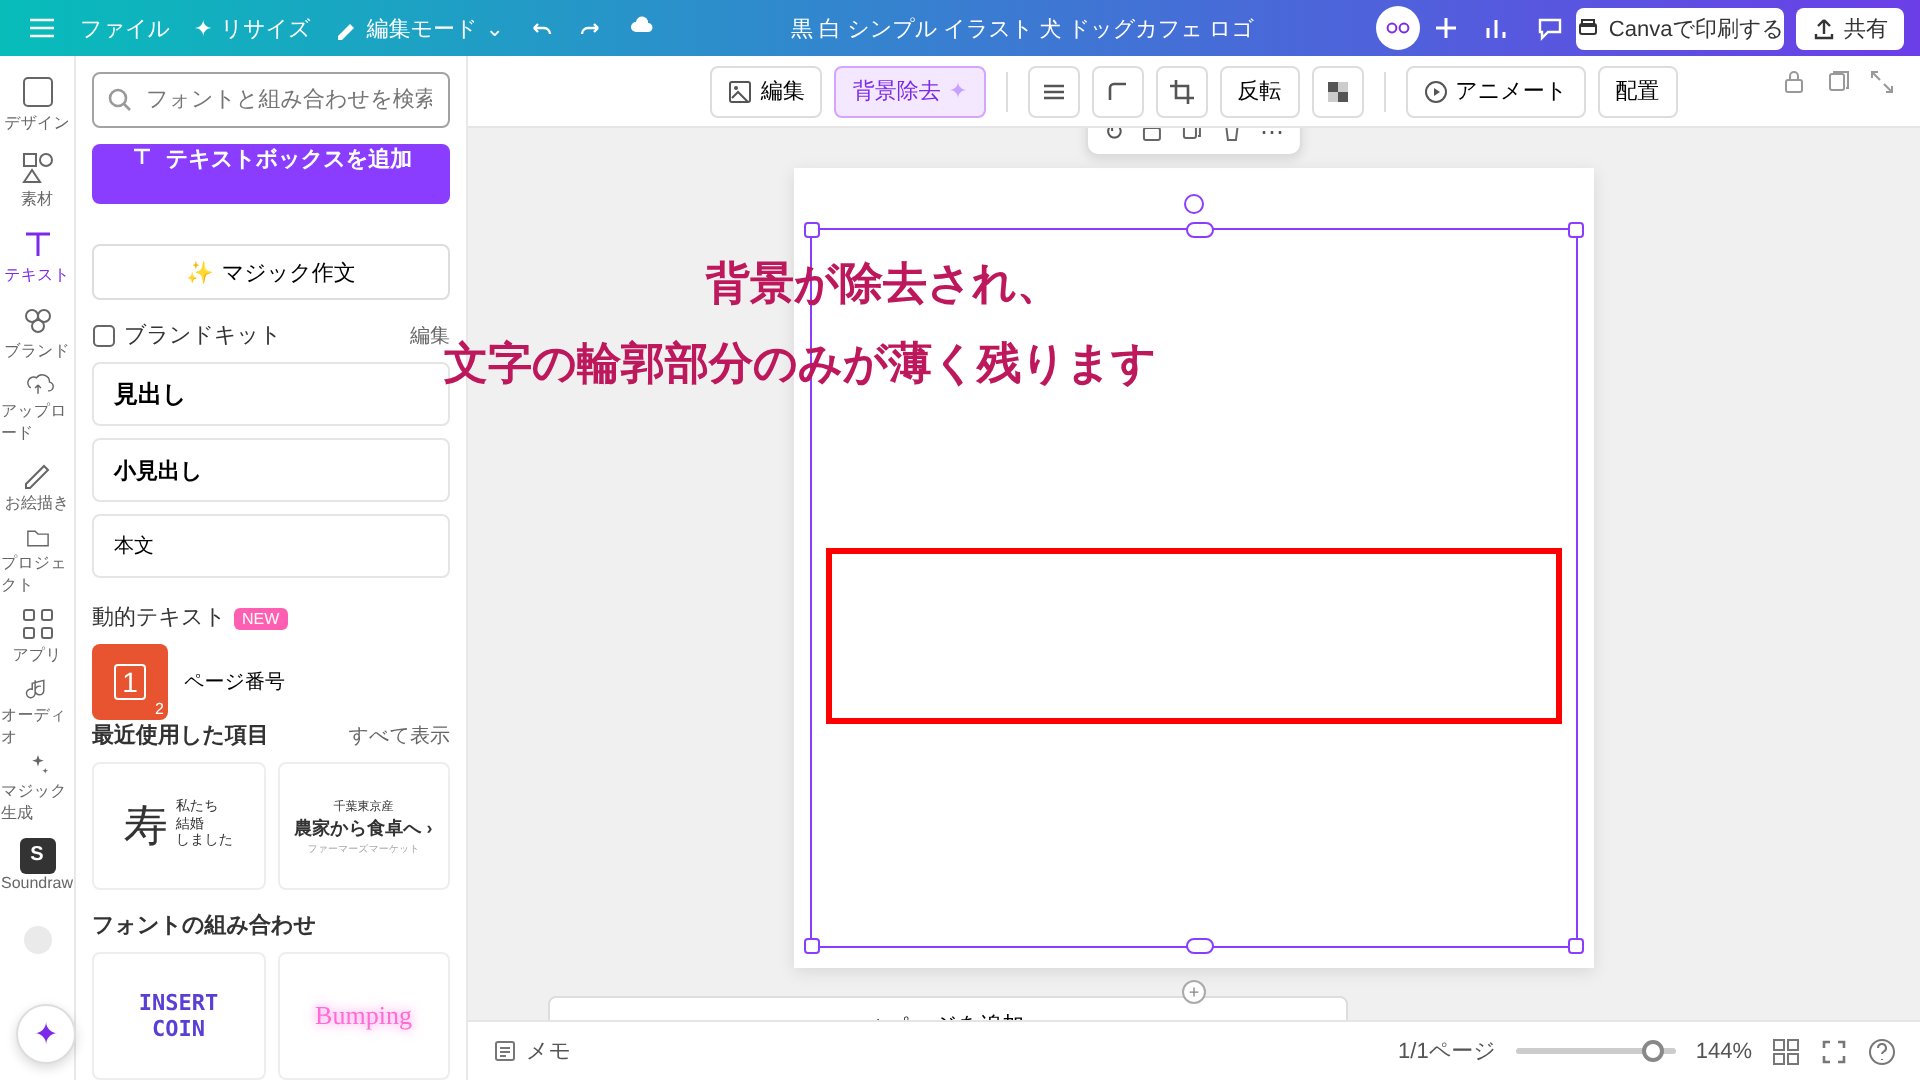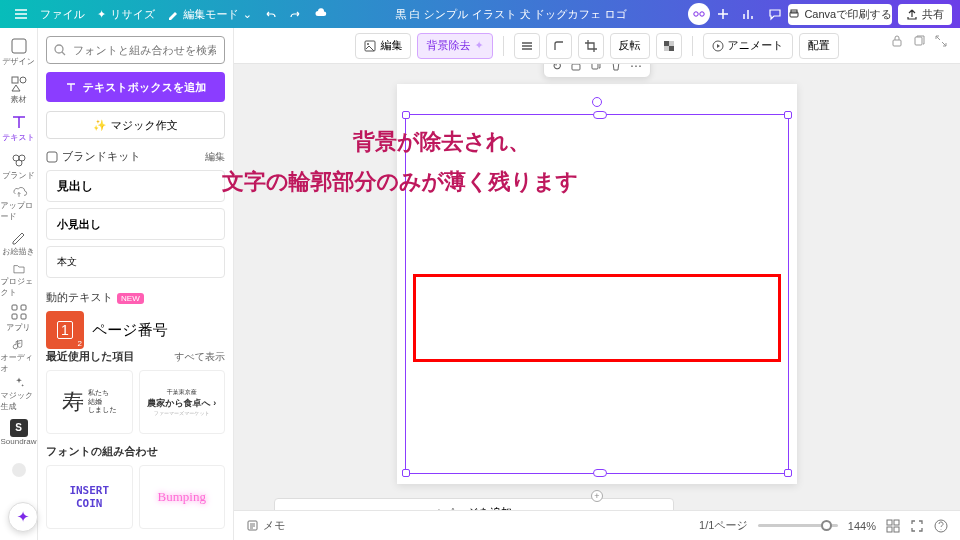--- a/index.html
+++ b/index.html
@@ -15,21 +15,21 @@
 .rail{width:38px;background:#fff;border-right:1px solid #e8e8e8;display:flex;flex-direction:column;align-items:center;padding-top:6px;gap:2px}
 .rail-item{width:36px;height:36px;display:flex;flex-direction:column;align-items:center;justify-content:center;font-size:8px;color:#666;cursor:pointer;border-radius:4px}
 .rail-item.active{color:#7d2ae8}
 .rail-icon{width:18px;height:18px;margin-bottom:1px}
 .panel{width:196px;background:#fff;border-right:1px solid #e8e8e8;padding:8px;overflow-y:auto;position:relative}
 .panel::-webkit-scrollbar{width:6px}
 .panel::-webkit-scrollbar-thumb{background:#ccc;border-radius:3px}
 .search{width:100%;height:28px;border:1px solid #a3a3a3;border-radius:4px;padding:0 8px 0 26px;font-size:11px;background:#fff}
 .search-wrap{position:relative;margin-bottom:8px}
 .search-wrap .sicon{position:absolute;left:7px;top:7px;color:#999}
-.primary-btn{width:100%;height:30px;background:#8b3dff;color:#fff;border:none;border-radius:4px;font-size:11px;font-weight:600;cursor:pointer;display:flex;align-items:center;justify-content:center;gap:6px;margin-bottom:9px}
+.primary-btn{width:100%;height:30px;background:#8b3dff;color:#fff;border:none;border-radius:4px;font-size:11px;font-weight:600;cursor:pointer;display:flex;align-items:flex-start;justify-content:center;gap:6px;margin-bottom:20px}
 .magic-btn{width:100%;height:28px;background:#fff;border:1px solid #ddd;border-radius:4px;font-size:11px;cursor:pointer;display:flex;align-items:center;justify-content:center;gap:4px;margin-bottom:10px}
 .section-head{display:flex;justify-content:space-between;align-items:center;font-size:11px;color:#333;margin:6px 0}
 .section-head .edit{font-size:10px;color:#666}
 .txt-btn{width:100%;height:32px;border:1px solid #e5e5e5;border-radius:4px;background:#fff;text-align:left;padding:0 10px;font-size:12px;margin-bottom:6px;cursor:pointer;font-weight:600}
 .txt-btn.sub{font-size:11px;font-weight:600}
 .txt-btn.body{font-size:10px;font-weight:400}
 .badge-new{background:#ff5fb3;color:#fff;font-size:8px;padding:1px 4px;border-radius:3px;margin-left:4px}
 .dyn-item{display:flex;align-items:center;gap:8px;margin-top:6px}
 .dyn-thumb{width:38px;height:38px;background:#e8542f;border-radius:4px;display:flex;align-items:center;justify-content:center;color:#fff;font-size:14px;position:relative}
 .dyn-thumb .corner{position:absolute;bottom:1px;right:2px;font-size:8px}
@@ -245,21 +245,21 @@
     <button class="txt-btn sub">小見出し</button>
     <button class="txt-btn body">本文</button>
     <div class="section-head">
         <span><span>動的テキスト</span><span class="badge-new">NEW</span></span>
       </div>
     <div class="dyn-item">
       <div class="dyn-thumb">
           <span style="border:1px solid #fff;padding:0 3px;border-radius:2px">1</span>
           <span class="corner">2</span>
         </div>
-      <span style="font-size:15px">ページ番号</span>
+      <span style="font-size:10px">ページ番号</span>
     </div>
     <div class="section-head" style="margin-top:0">
         <span style="font-weight:600">最近使用した項目</span>
         <span class="edit">すべて表示</span>
       </div>
     <div class="thumb-grid">
       <div class="thumb">
           <div style="display:flex;align-items:center;gap:4px">
             <span style="font-size:22px;font-family:serif">寿</span>
             <span style="font-size:7px;line-height:1.2;white-space:pre">私たち

